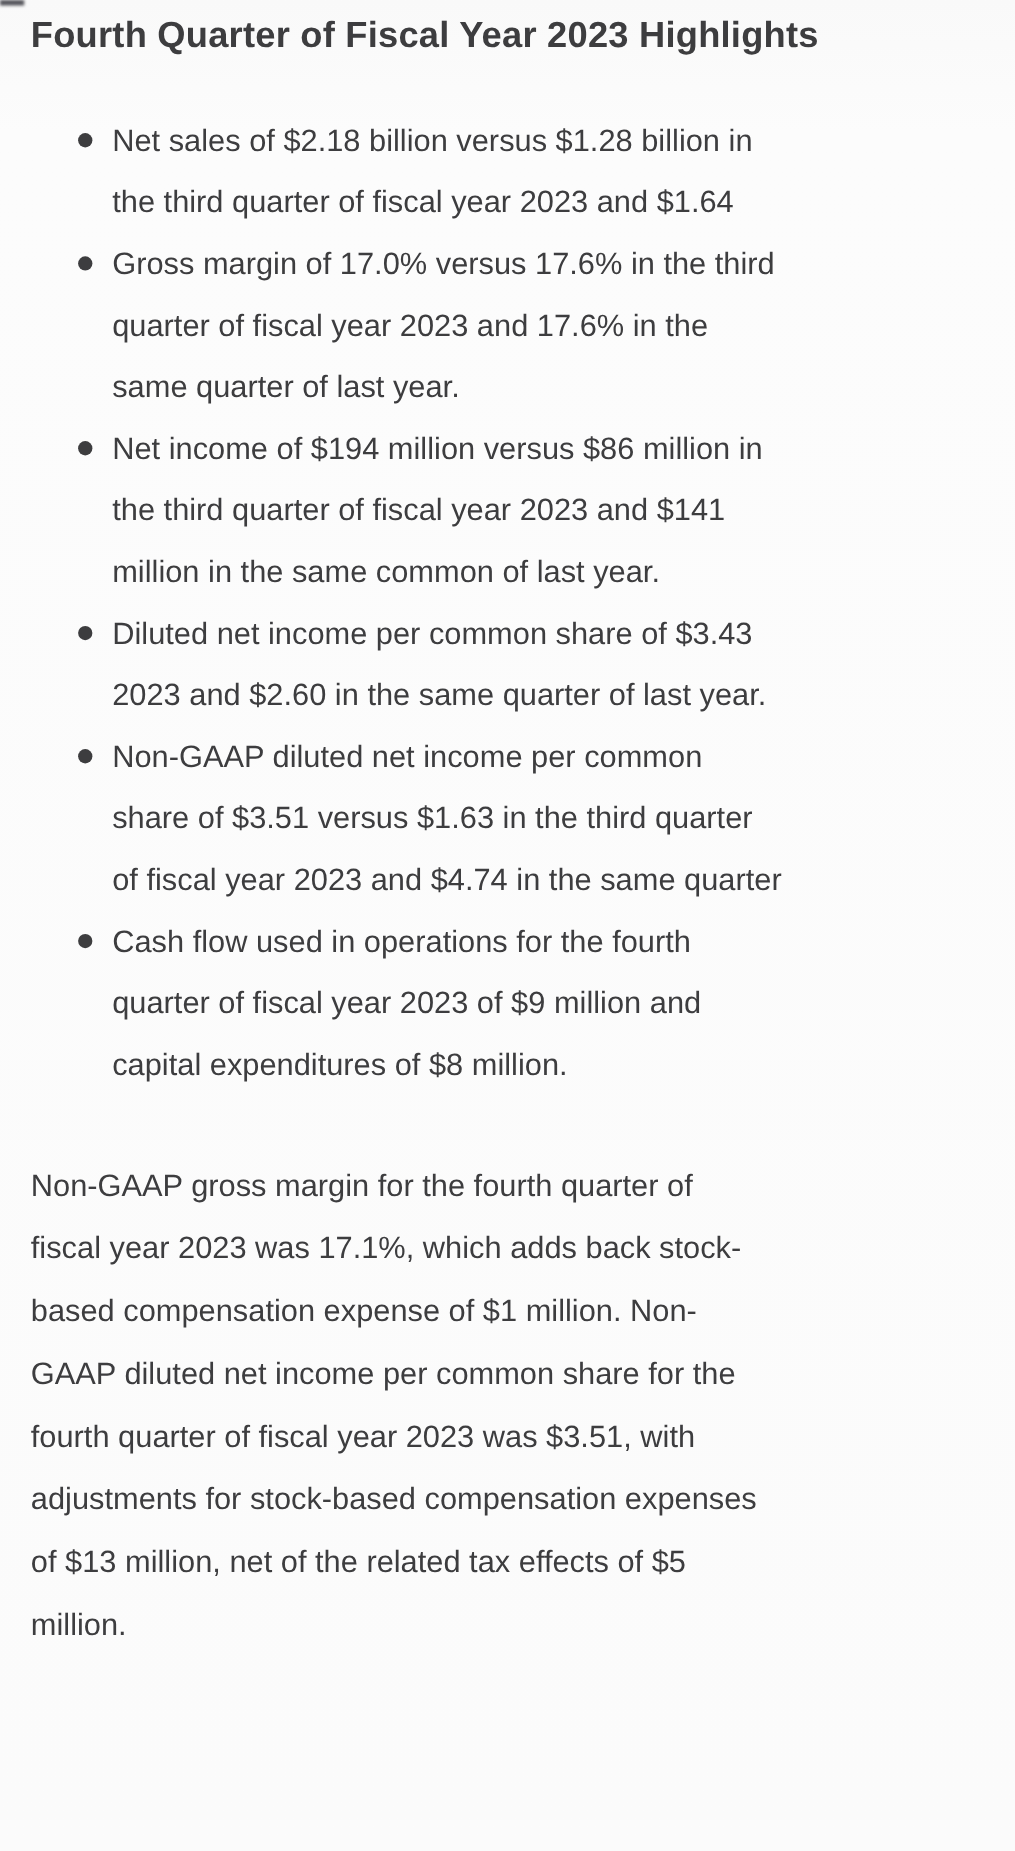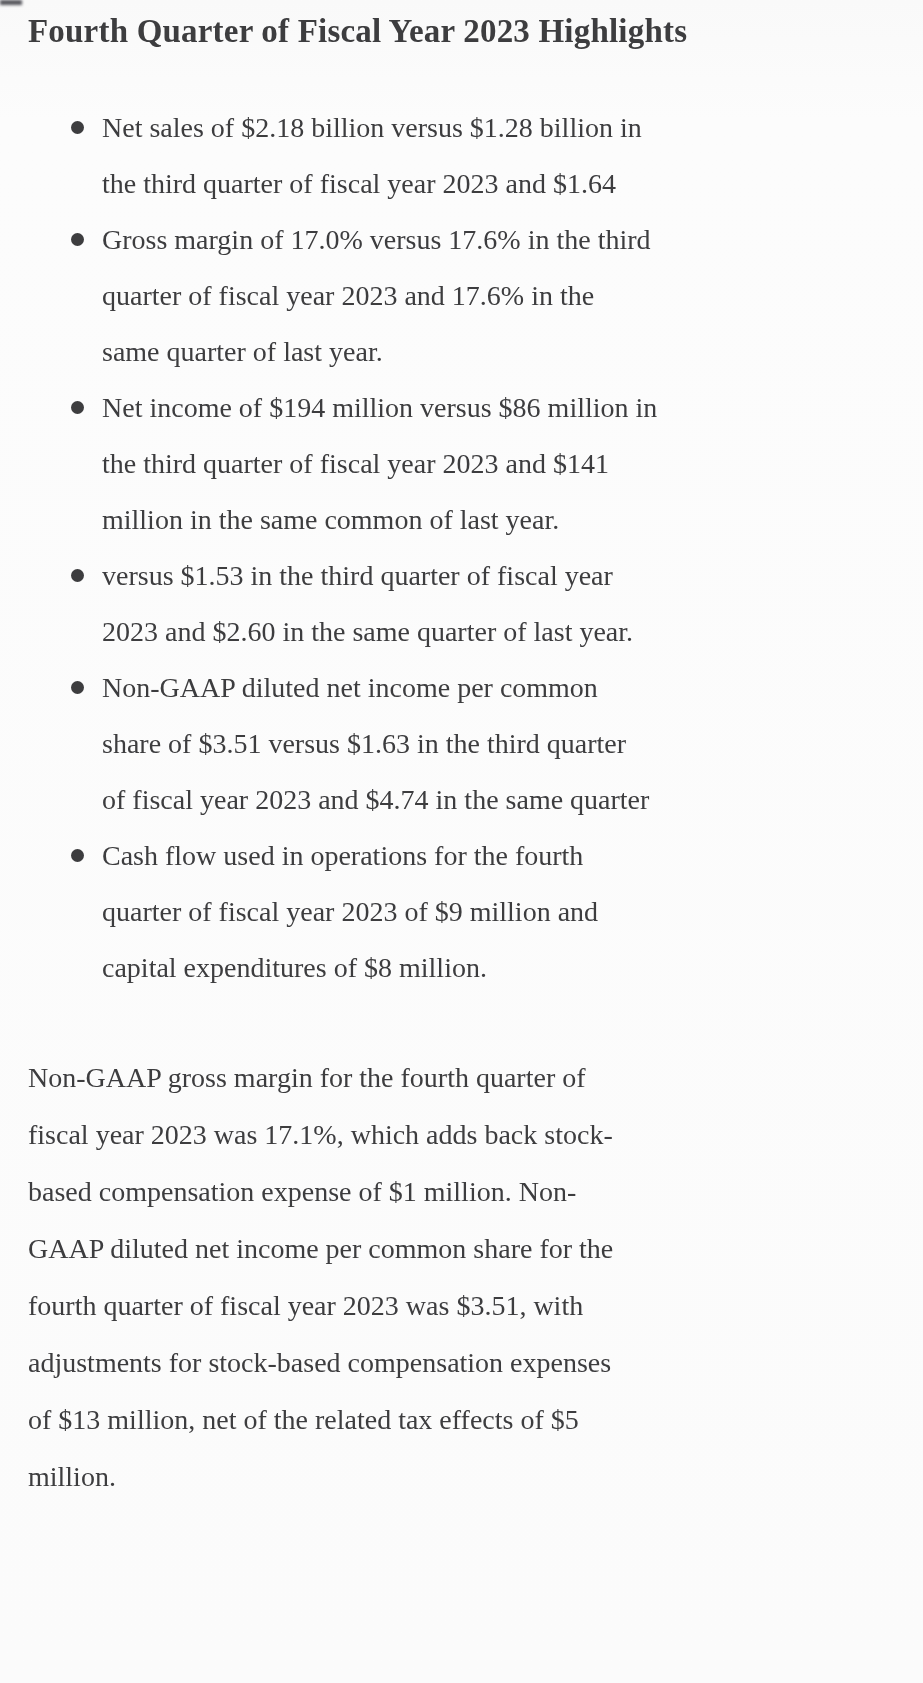--- a/index.html
+++ b/index.html
@@ -3,21 +3,21 @@
 <meta charset="utf-8">
 <style>
   * { margin:0; padding:0; box-sizing:border-box; }
   html,body { width:923px; background:#fcfcfc; }
   #page {
     position:relative;
     width:923px;
     height:1683px;
     background:linear-gradient(180deg,#f9f9f9 0px,#fcfcfc 120px,#fbfbfb 100%);
     overflow:hidden;
-    font-family:Liberation Serif, serif;
+    font-family:Liberation Sans, sans-serif;
     color:#3d3d3f;
   }
   .content { filter:blur(0.5px); }
   .corner-artifact {
     position:absolute; left:0; top:0;
     width:22px; height:5px;
     background:#54545a;
     filter:blur(1.5px);
   }
   .heading {
@@ -72,21 +72,21 @@
         <span class="line">same quarter of last year.</span>
       </li>
       <li>
         <span class="dot"></span>
         <span class="line">Net income of $194 million versus $86 million in</span>
         <span class="line">the third quarter of fiscal year 2023 and $141</span>
         <span class="line">million in the same common of last year.</span>
       </li>
       <li>
         <span class="dot"></span>
-        <span class="line">versus $1.53 in the third quarter of fiscal year</span>
+        <span class="line">Diluted net income per common share of $3.43</span>
         <span class="line">2023 and $2.60 in the same quarter of last year.</span>
       </li>
       <li>
         <span class="dot"></span>
         <span class="line">Non-GAAP diluted net income per common</span>
         <span class="line">share of $3.51 versus $1.63 in the third quarter</span>
         <span class="line">of fiscal year 2023 and $4.74 in the same quarter</span>
       </li>
       <li>
         <span class="dot"></span>

